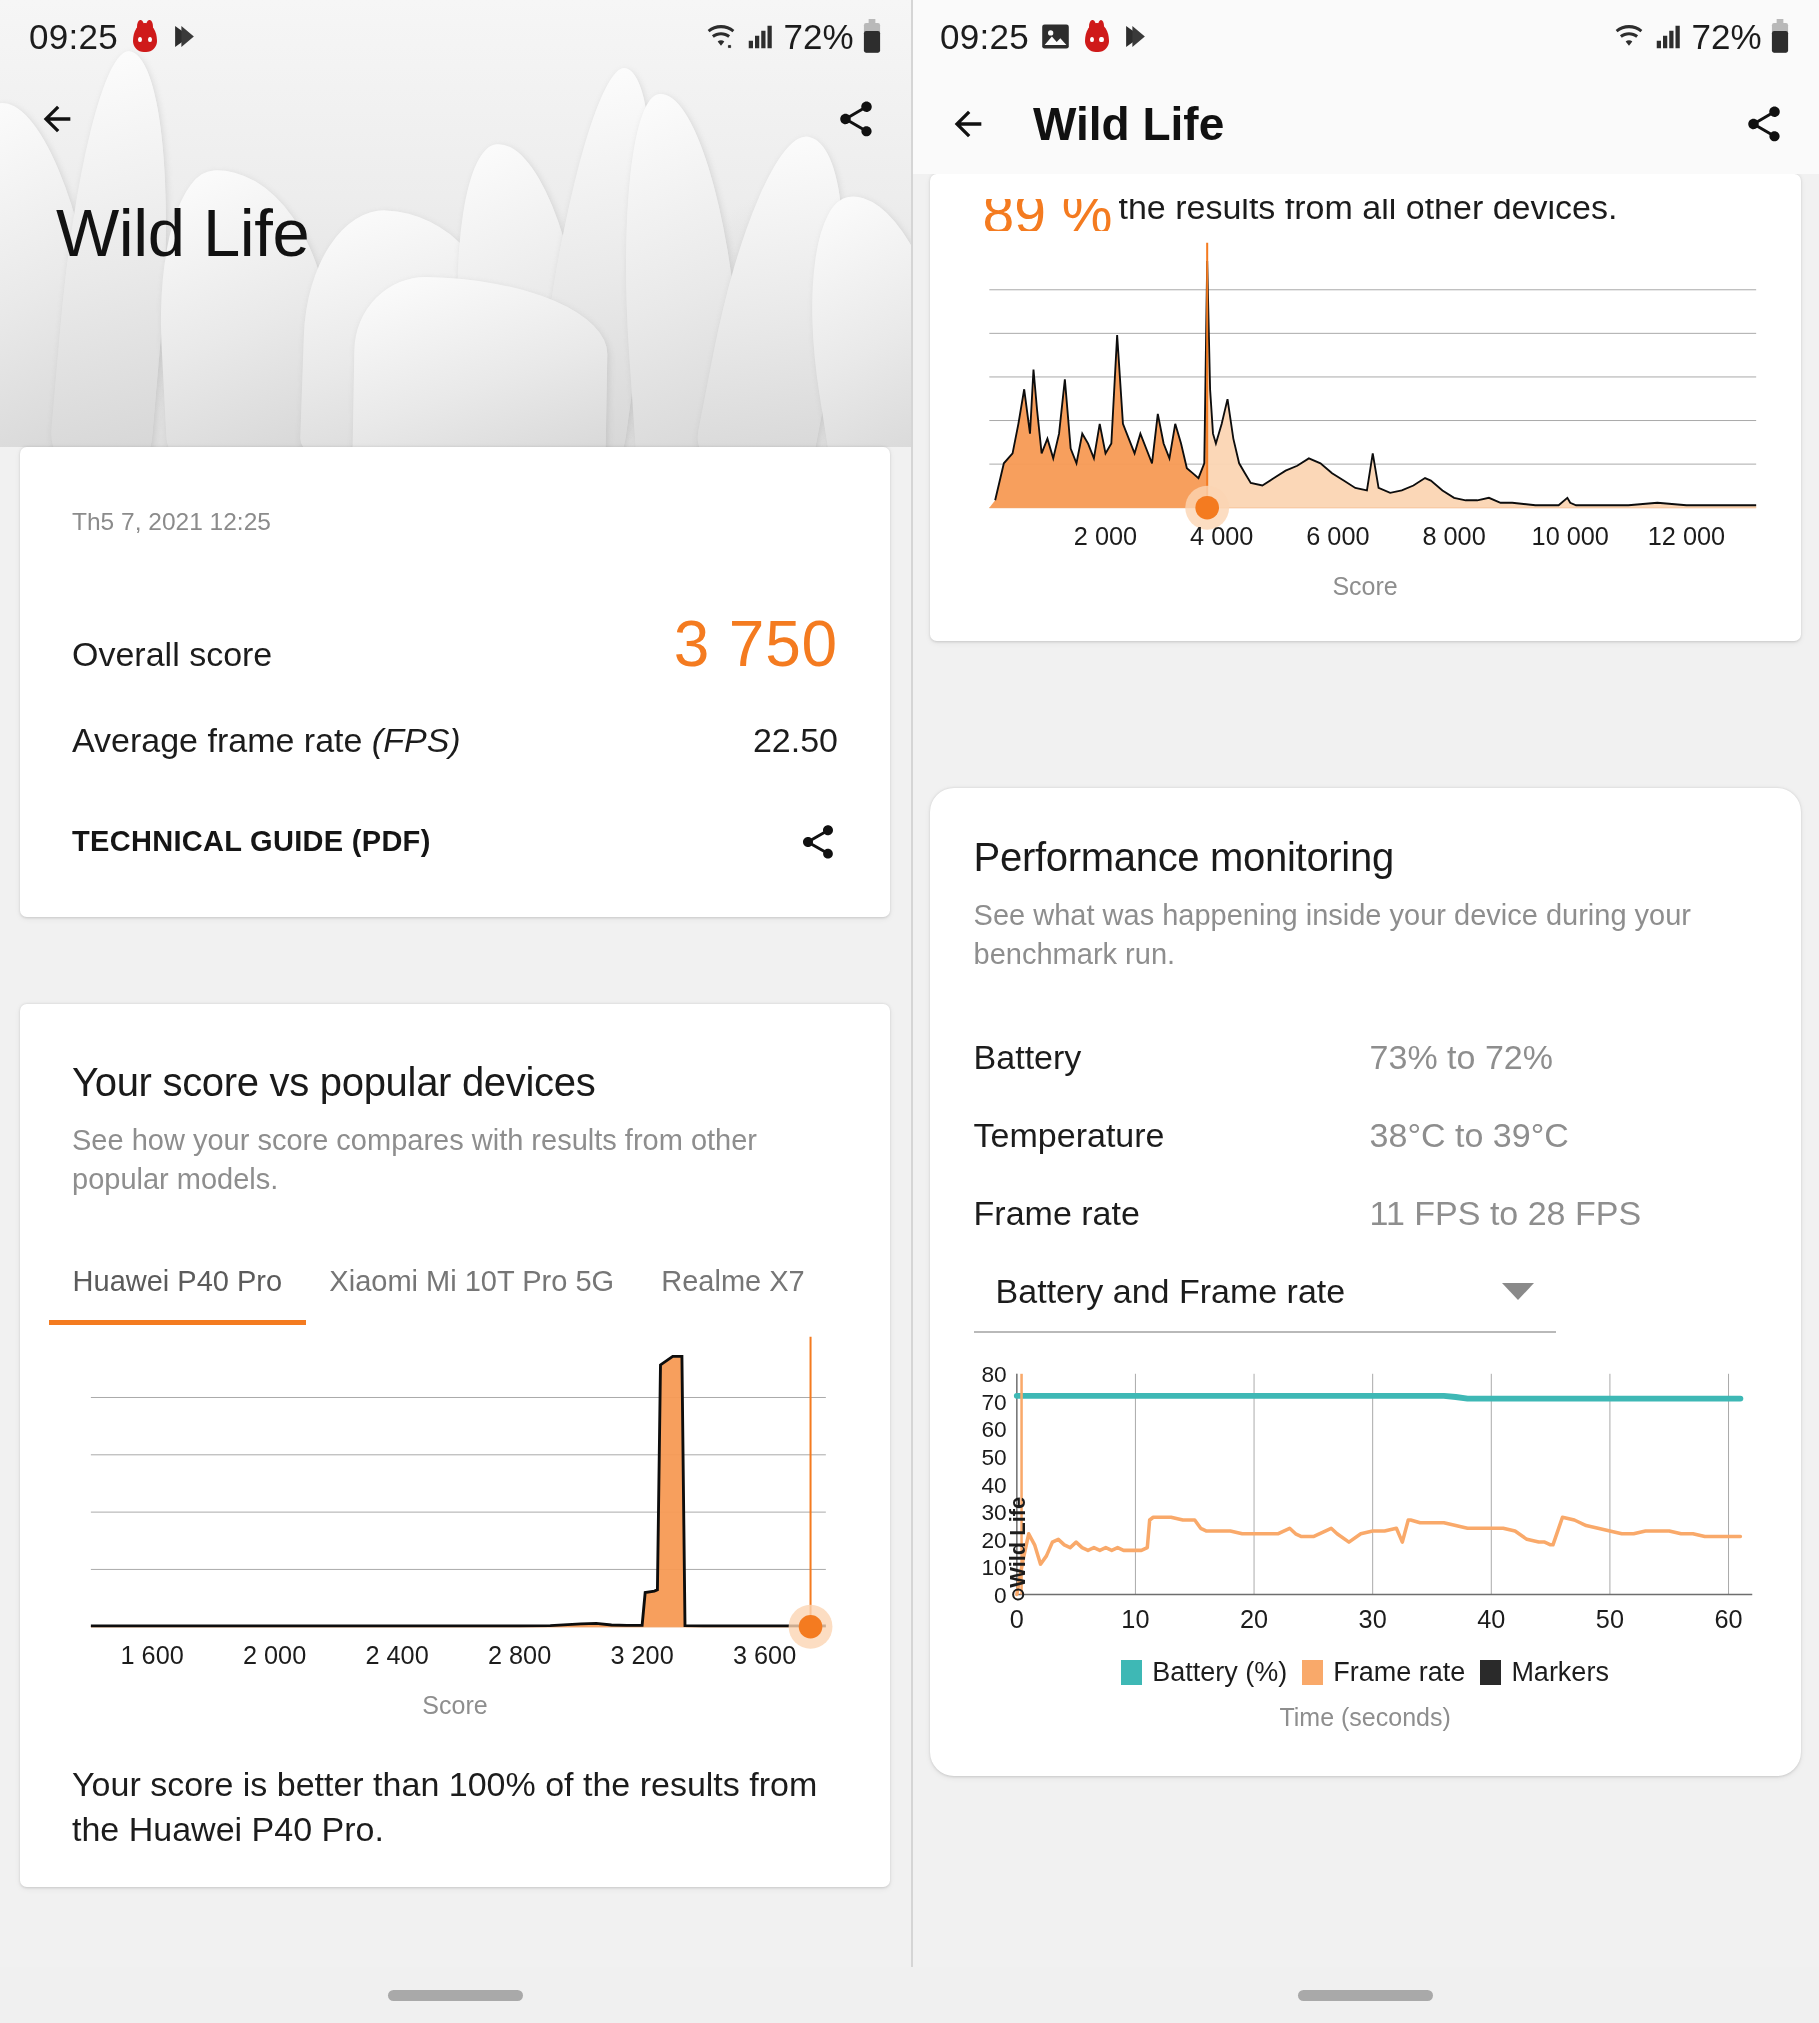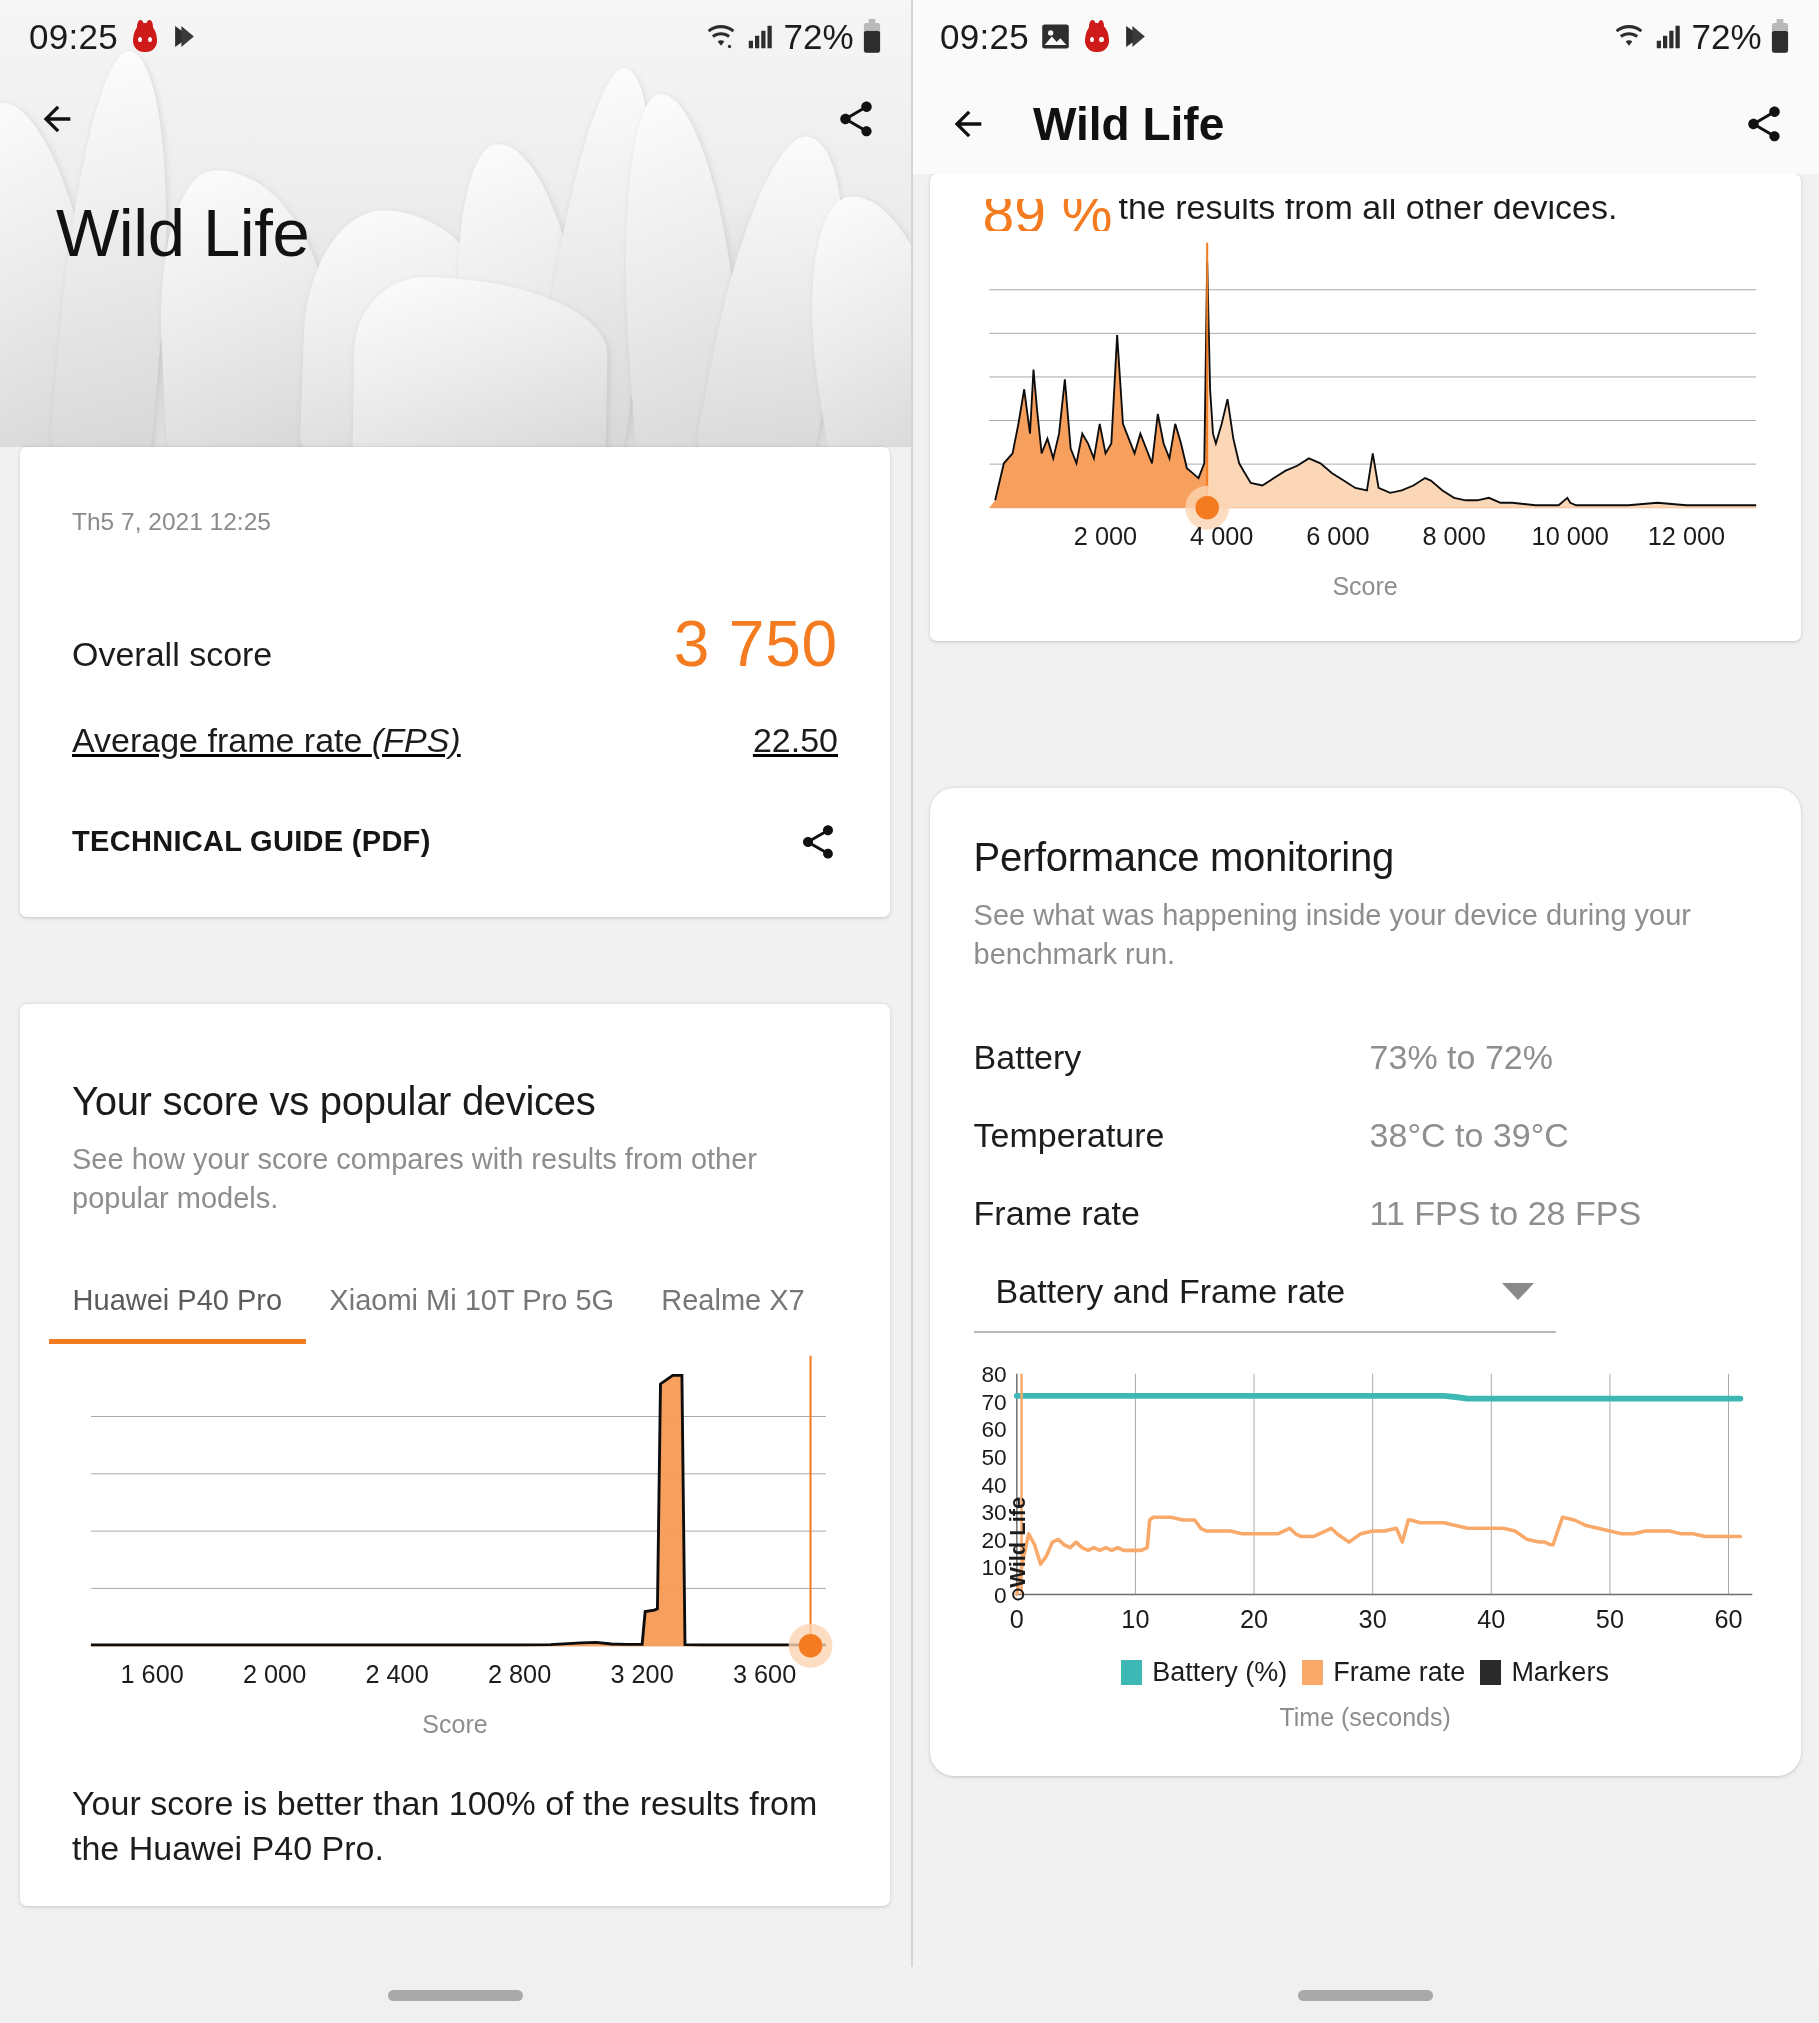--- a/index.html
+++ b/index.html
@@ -95,32 +95,32 @@
     position: absolute; left: 20px; top: 447px; width: 870px; padding: 47px 52px 54px;
   }
   .device-name { font-size: 48px; color: #1a1a1a; letter-spacing: -0.3px; }
   .device-date { font-size: 24.5px; color: #8b8b8b; margin-top: 13.5px; }
   .score-row {
     display: flex; align-items: baseline; justify-content: space-between; margin-top: 71px;
   }
   .score-label { font-size: 34px; color: #1c1c1c; }
   .score-value { font-size: 64px; color: #f47b20; letter-spacing: 0.8px; }
   .fps-row {
-    display: flex; align-items: baseline; justify-content: space-between; margin-top: 40px; text-decoration: underline;
+    display: flex; align-items: baseline; justify-content: space-between; margin-top: 40px;
   }
   .fps-label { font-size: 34px; color: #1c1c1c; }
   .fps-label i { font-style: italic; }
   .fps-value { font-size: 34px; color: #1c1c1c; }
   .guide-row {
     display: flex; align-items: center; justify-content: space-between; margin-top: 61px;
   }
   .guide-label { font-size: 29px; font-weight: 700; color: #151515; letter-spacing: 0.3px; }
 
   .card-compare {
-    position: absolute; left: 20px; top: 1004px; width: 870px; padding: 75px 0 34px;
+    position: absolute; left: 20px; top: 1004px; width: 870px; padding: 56px 0 34px;
   }
   .sec-title { font-size: 40px; color: #1a1a1a; padding: 0 52px; letter-spacing: -0.3px; }
   .sec-sub {
     font-size: 29px; color: #8e8e8e; line-height: 1.34; padding: 0 52px; margin-top: 16px;
   }
   .tabs { display: flex; margin-top: 51px; padding: 0 29px; }
   .tab {
     padding: 15px 23.6px 22px; font-size: 29px; color: #767676; white-space: nowrap;
     border-bottom: 5.9px solid transparent; cursor: pointer;
   }

